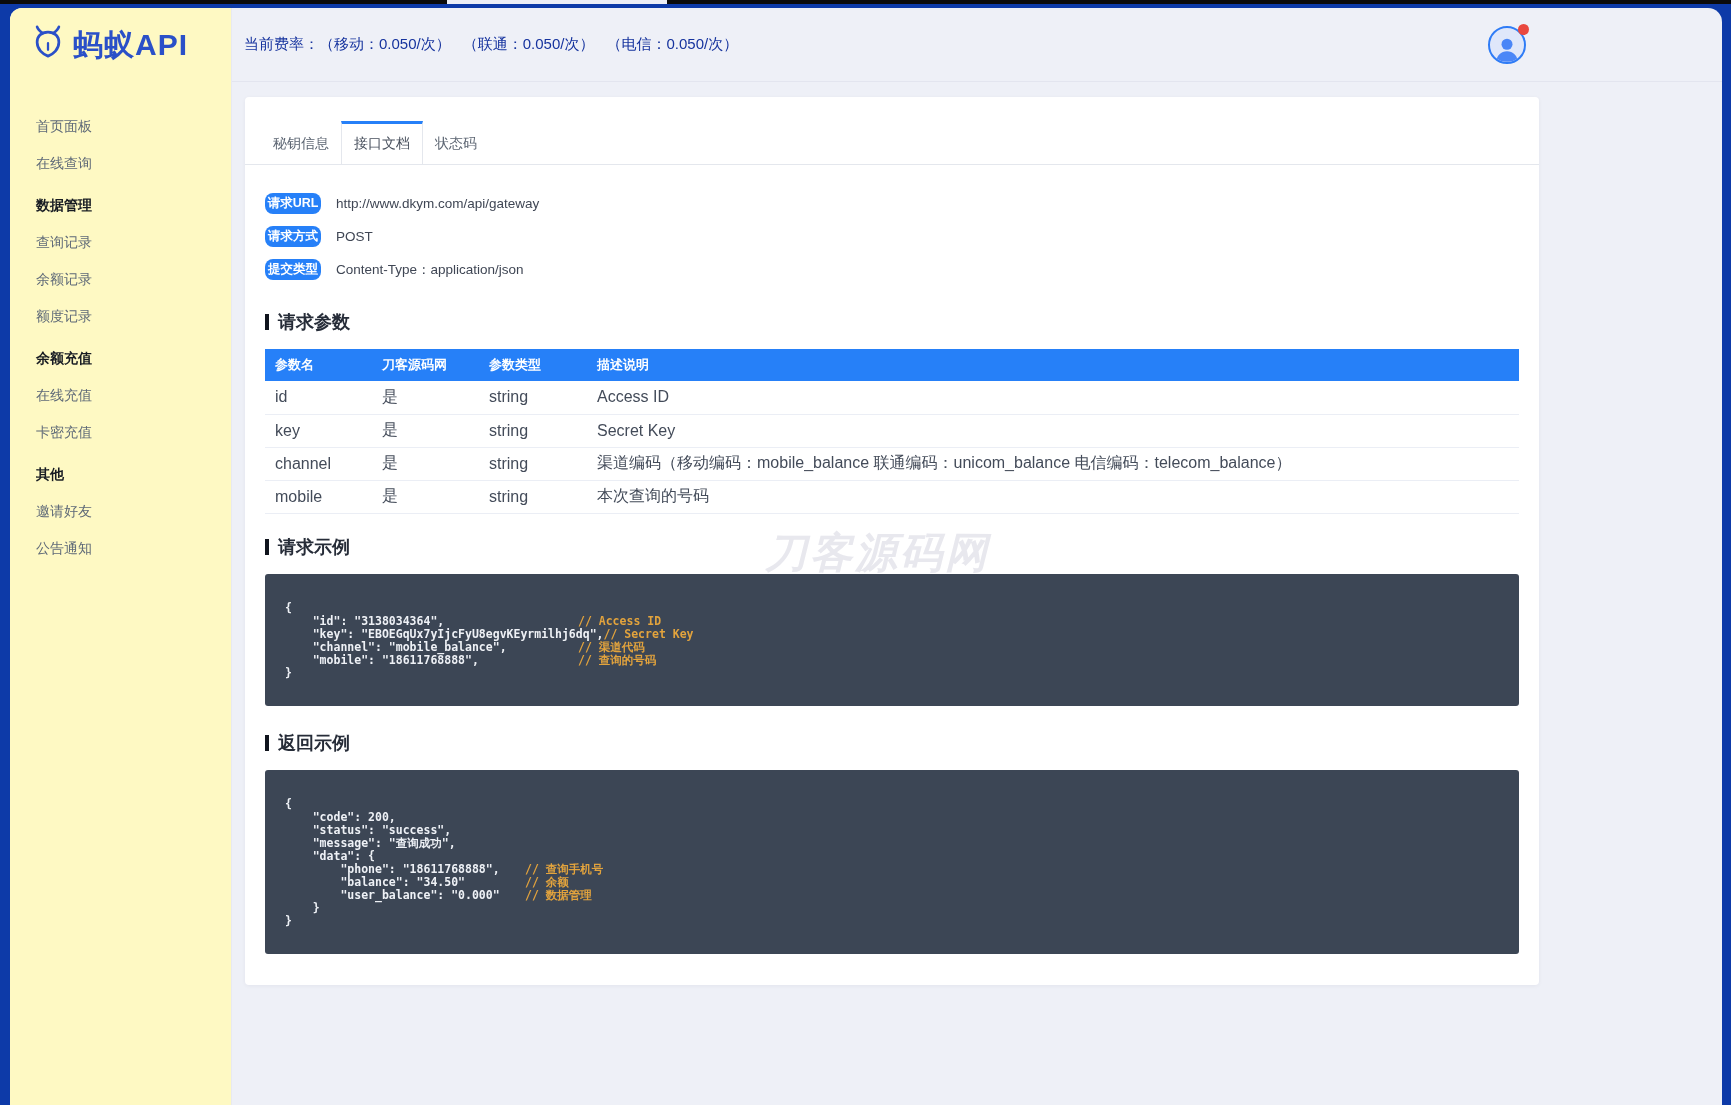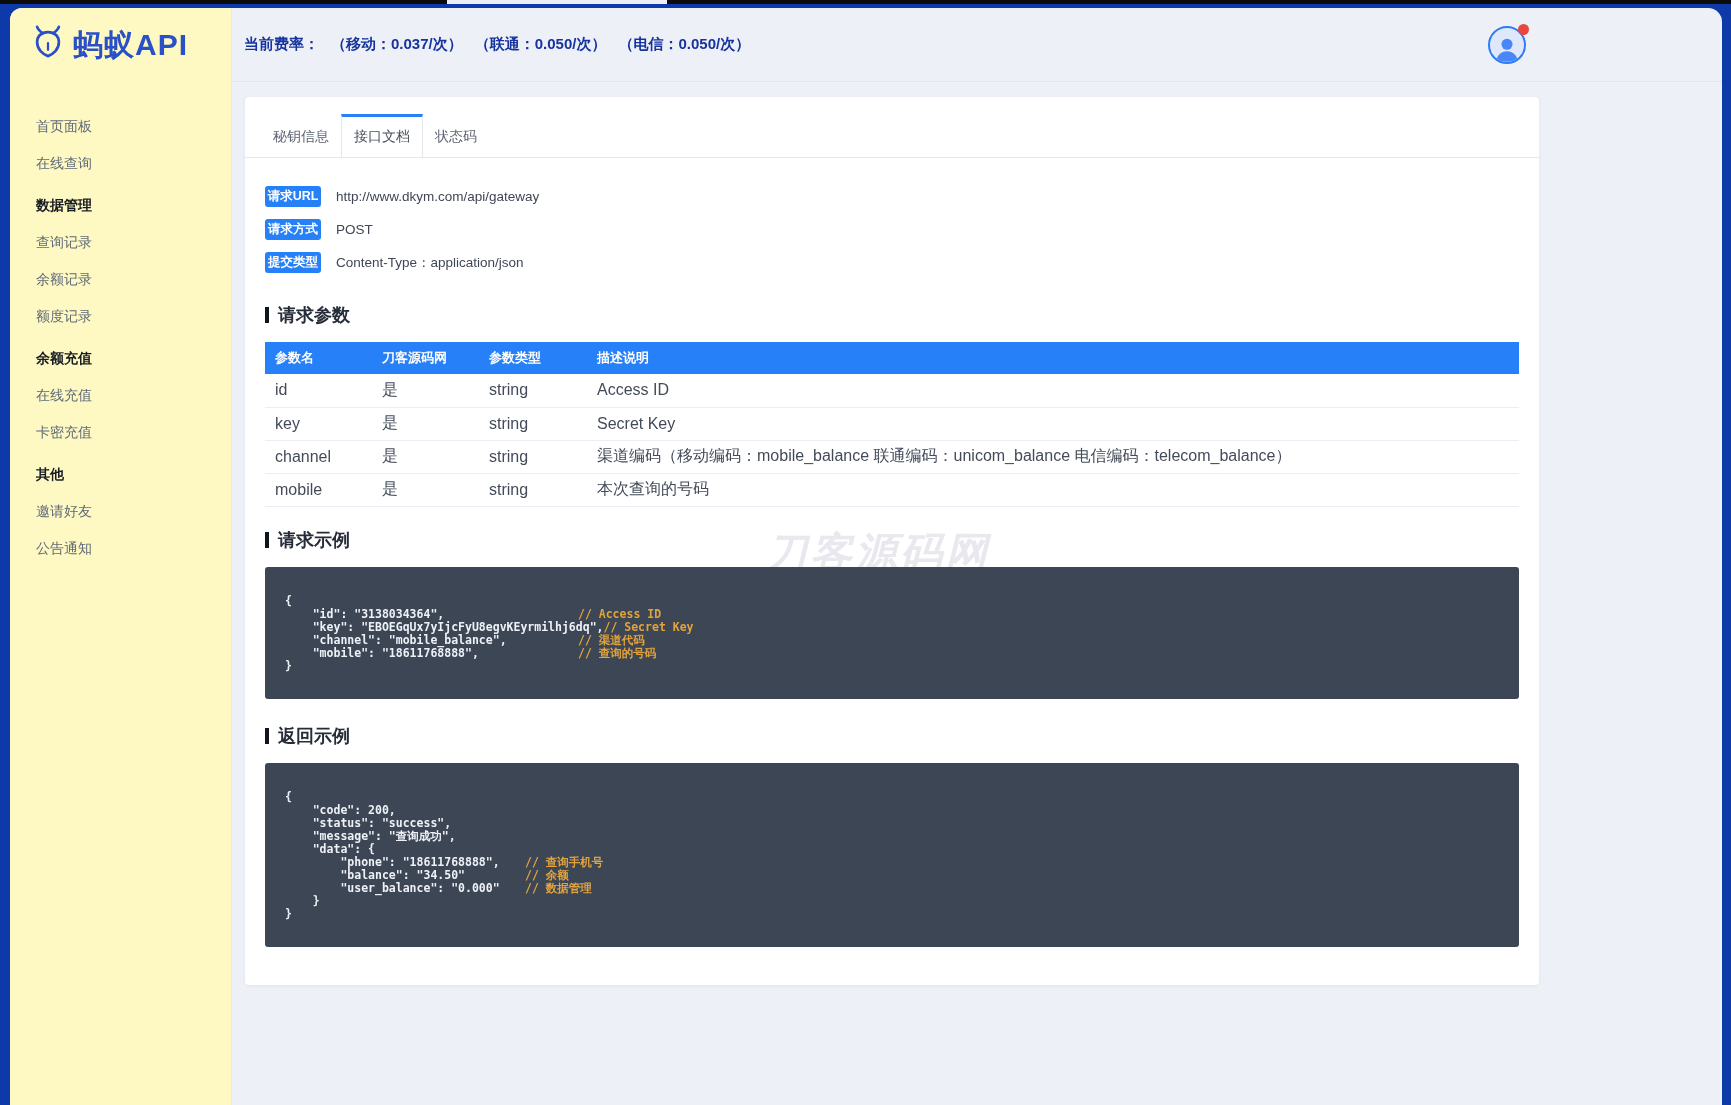--- a/index.html
+++ b/index.html
@@ -26,54 +26,54 @@
   .nav { padding-top:26px; }
   .nav-item { height:37px; line-height:37px; padding-left:26px; font-size:14px; color:#5f6a78; cursor:pointer; }
   .nav-section { font-weight:bold; color:#171b22; margin-top:5px; cursor:default; }
 
   
   .main { flex:1; display:flex; flex-direction:column; min-width:0; }
   .header {
     height:74px; flex:0 0 74px; display:flex; align-items:center;
     padding:0 196px 0 12px; border-bottom:1px solid #e3e5ef;
   }
-  .fee { display:flex; align-items:center; gap:12px; color:var(--fee,#16339e); font-weight:bold; font-size:15px; }
+  .fee { display:flex; align-items:center; color:var(--fee,#16339e); font-weight:normal; font-size:15px; }
   .avatar-wrap { margin-left:auto; position:relative; width:38px; height:38px; cursor:pointer; }
   .avatar {
     width:38px; height:38px; border-radius:50%; border:2px solid #2f7cf6;
     background:#dfe7fa; overflow:hidden; display:flex; align-items:flex-end; justify-content:center;
   }
   .avatar-dot {
     position:absolute; top:-2px; right:-3px; width:11px; height:11px;
     border-radius:50%; background:var(--dot,#e9483f);
   }
 
   
   .card {
     margin:15px 183px 0 13px; background:#fff; border-radius:4px;
     min-height:888px; padding:0 20px 26px; position:relative;
     box-shadow:0 1px 4px rgba(10,20,60,.05);
   }
-  .tabs { display:flex; margin:0 -20px; padding:17px 16px 0; border-bottom:1px solid #e4e7ed; }
+  .tabs { display:flex; margin:0 -20px; padding:24px 16px 0; border-bottom:1px solid #e4e7ed; }
   .tab {
     height:43px; line-height:38px; padding:0 12px; font-size:14px; color:#5c6572;
     border-top:3px solid transparent; cursor:pointer; text-align:center;
   }
   .tab.active {
     background:#fff; color:#474f5c;
     border-top:3px solid var(--accent,#2680f8);
     border-left:1px solid #e4e7ed; border-right:1px solid #e4e7ed;
     margin-bottom:-1px;
   }
 
   .meta { margin-top:28px; }
   .meta-row { display:flex; align-items:center; height:21px; margin-bottom:12px; }
   .badge {
     background:var(--accent,#2680f8); color:#fff; font-size:12.5px; font-weight:bold;
-    width:56px; height:21px; line-height:21px; text-align:center; border-radius:3px; flex:0 0 56px;
+    width:56px; height:21px; line-height:21px; text-align:center; border-radius:8px; flex:0 0 56px;
   }
   .meta-value { margin-left:15px; font-size:13.5px; color:#3f4654; }
 
   .section-title { display:flex; align-items:center; font-size:18px; font-weight:bold; color:#262c38; }
   .section-bar { width:4px; height:16px; background:#10141d; margin-right:9px; flex:0 0 4px; }
   .st-params { margin-top:30px; }
   .st-req { margin-top:21px; }
   .st-resp { margin-top:25px; }
 
   table.params { width:100%; border-collapse:collapse; margin-top:15px; }
@@ -145,21 +145,21 @@
         <div class="nav-item">公告通知</div>
       </nav>
   </aside>
 
   <div class="main">
 
     <div class="header">
       <div class="fee">
         <span>当前费率：</span>
         <span class="fee-rates" style="display:flex;gap:12px;">
-            <span>（移动：0.037/次）</span>
+            <span>（移动：0.050/次）</span>
             <span>（联通：0.050/次）</span>
             <span>（电信：0.050/次）</span>
           </span>
       </div>
       <div class="avatar-wrap">
         <div class="avatar">
           <svg width="30" height="28" viewBox="0 0 24 22">
             <circle cx="12" cy="8" r="4.4" fill="#4a86f7"></circle>
             <path d="M3.5 22 c0-4.8 3.8-8.4 8.5-8.4 s8.5 3.6 8.5 8.4 z" fill="#4a86f7"></path>
           </svg>

